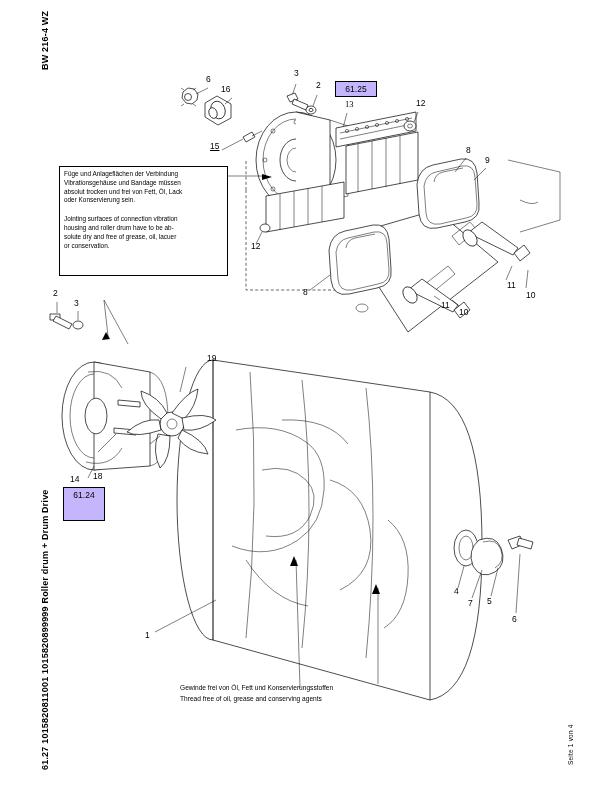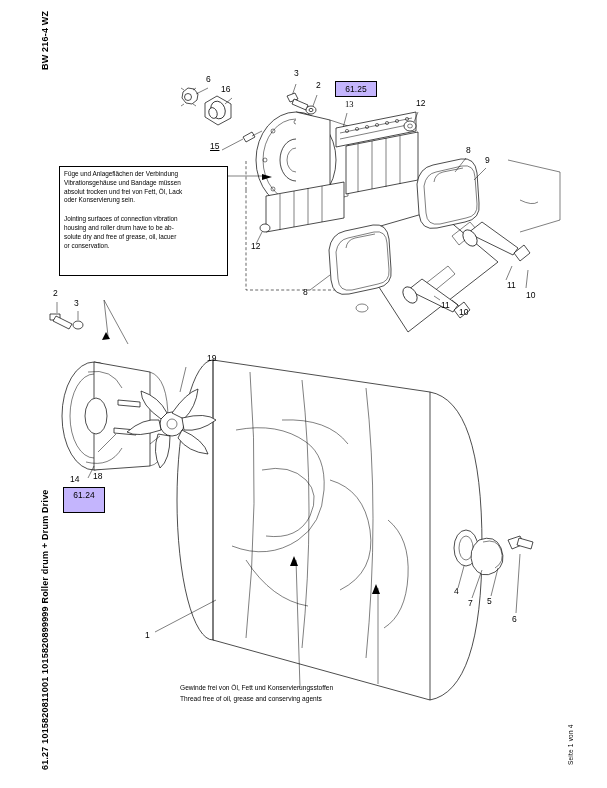--- a/index.html
+++ b/index.html
@@ -295,21 +295,21 @@
 
     <path class="ln-thin" d="M228 176 L262 176"></path>
     <path d="M262 174 l10 3 -10 3 z" fill="#000"></path>
 
     <line class="ln-thin" x1="88" y1="478" x2="94" y2="466"></line>
 
   </svg>
 
   <div class="refbox" style="left:335px; top:81px; width:42px; height:16px;">61.25</div>
 
-  <div class="refbox" style="left:63px; top:487px; width:42px; height:26px;">61.24</div>
+  <div class="refbox" style="left:63px; top:487px; width:42px; height:34px;">61.24</div>
 
   <div class="note" style="left:59px; top:166px; width:169px; height:110px;">
     <div>Füge und Anlageflächen der Verbindung</div>
     <div>Vibrationsgehäuse und Bandage müssen</div>
     <div>absolut trocken und frei von Fett, Öl, Lack</div>
     <div>oder Konservierung sein.</div>
     <div class="gap"></div>
     <div class="gap"></div>
     <div>Jointing surfaces of connection vibration</div>
     <div>housing and roller drum have to be ab-</div>

